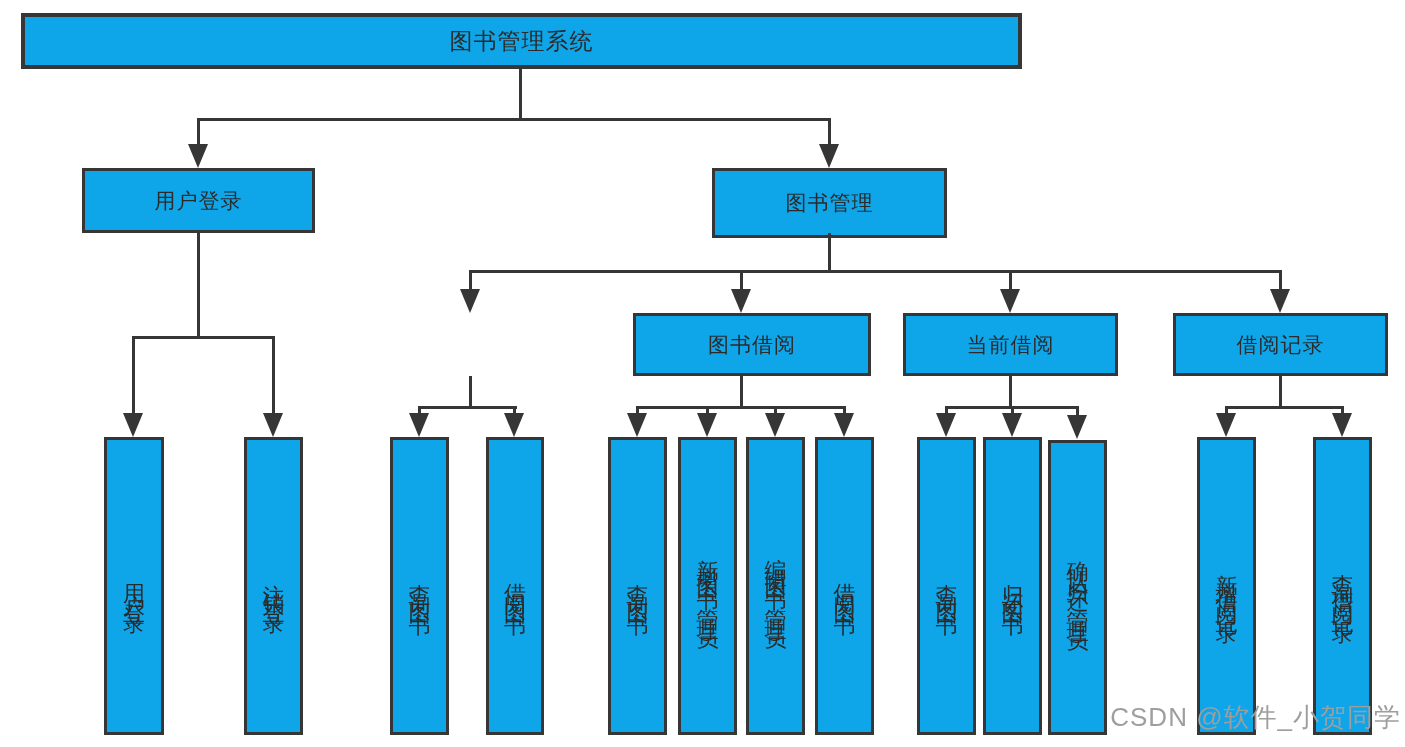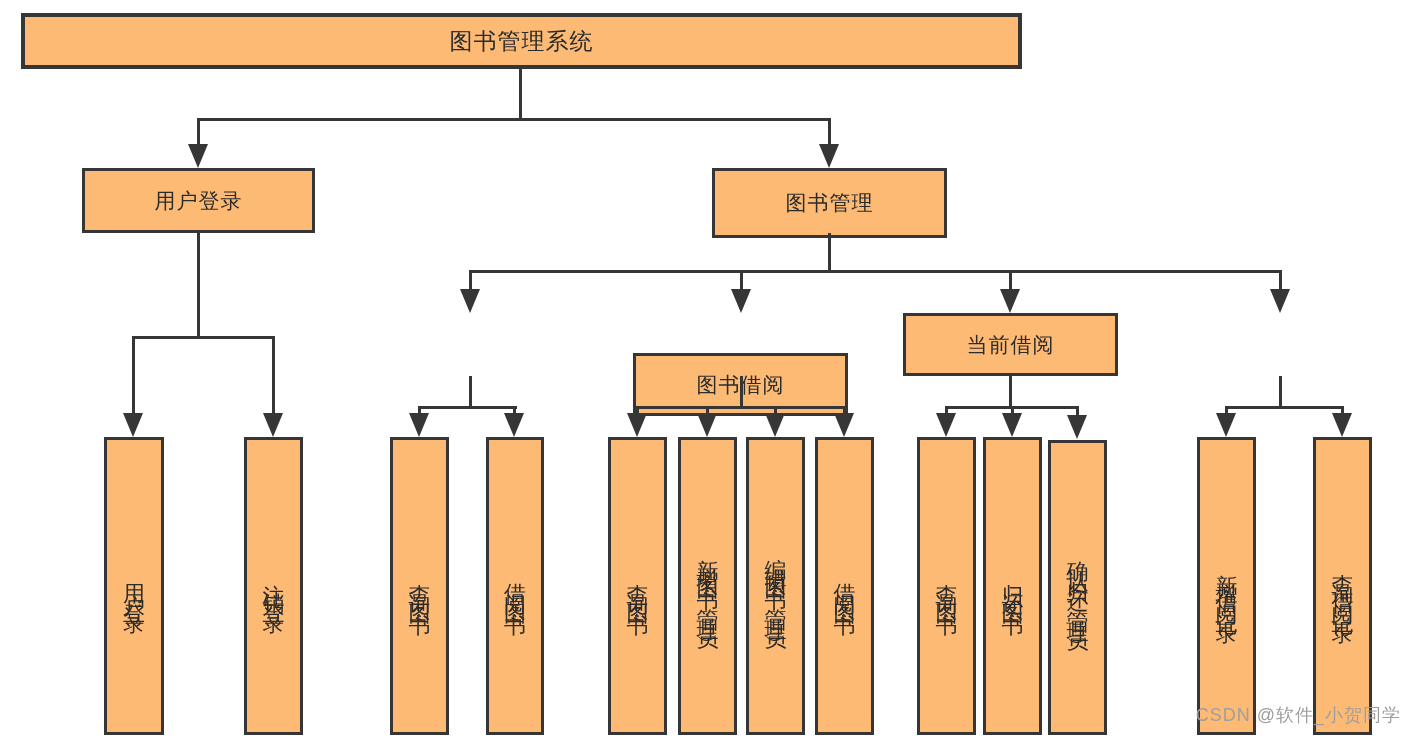--- a/index.html
+++ b/index.html
@@ -14,21 +14,21 @@
     position: relative;
     width: 1405px;
     height: 747px;
     background: #ffffff;
     overflow: hidden;
   }
   .node {
     position: absolute;
     box-sizing: border-box;
     border: 3px solid #363636;
-    background: #fdba74;
+    background: #0ea5e9;
     display: flex;
     align-items: center;
     justify-content: center;
     color: #2b2b2b;
   }
   .node.root { border-width: 4px; }
   .hlabel {
     font-size: 21px;
     letter-spacing: 1px;
     white-space: nowrap;
@@ -53,22 +53,22 @@
     position: absolute;
     width: 0;
     height: 0;
     border-left: 10px solid transparent;
     border-right: 10px solid transparent;
     border-top: 24px solid #363636;
   }
   .watermark {
     position: absolute;
     right: 4px;
-    bottom: 20px;
-    font-size: 18px;
+    bottom: 12px;
+    font-size: 26px;
     color: #9e9e9e;
     letter-spacing: 1px;
     white-space: nowrap;
     margin-top: 22px;
   }
 </style>
 </head>
 <body>
 
 <div class="canvas">
@@ -79,28 +79,31 @@
 
   <div class="node" style="left:82px; top:168px; width:233px; height:65px;">
     <span class="hlabel">用户登录</span>
   </div>
 
   <div class="node" style="left:712px; top:168px; width:235px; height:70px;">
     <span class="hlabel">图书管理</span>
   </div>
 
 
-  <div class="node" style="left:633px; top:313px; width:215px; height:63px;margin-top:40px;">
+  <div class="node" style="left:633px; top:313px; width:238px; height:63px;">
     <span class="hlabel">图书借阅</span>
   </div>
 
   <div class="node" style="left:903px; top:313px; width:215px; height:63px;">
     <span class="hlabel">当前借阅</span>
   </div>
 
+  <div class="node" style="left:1173px; top:313px; width:215px; height:63px;">
+    <span class="hlabel">借阅记录</span>
+  </div>
 
   <div class="node leaf" style="left:104px; top:437px; width:60px; height:298px;">
     <span class="vtext">用户登录</span>
   </div>
 
   <div class="node leaf" style="left:244px; top:437px; width:59px; height:298px;">
     <span class="vtext">注销登录</span>
   </div>
 
   <div class="node leaf" style="left:390px; top:437px; width:59px; height:298px;">

